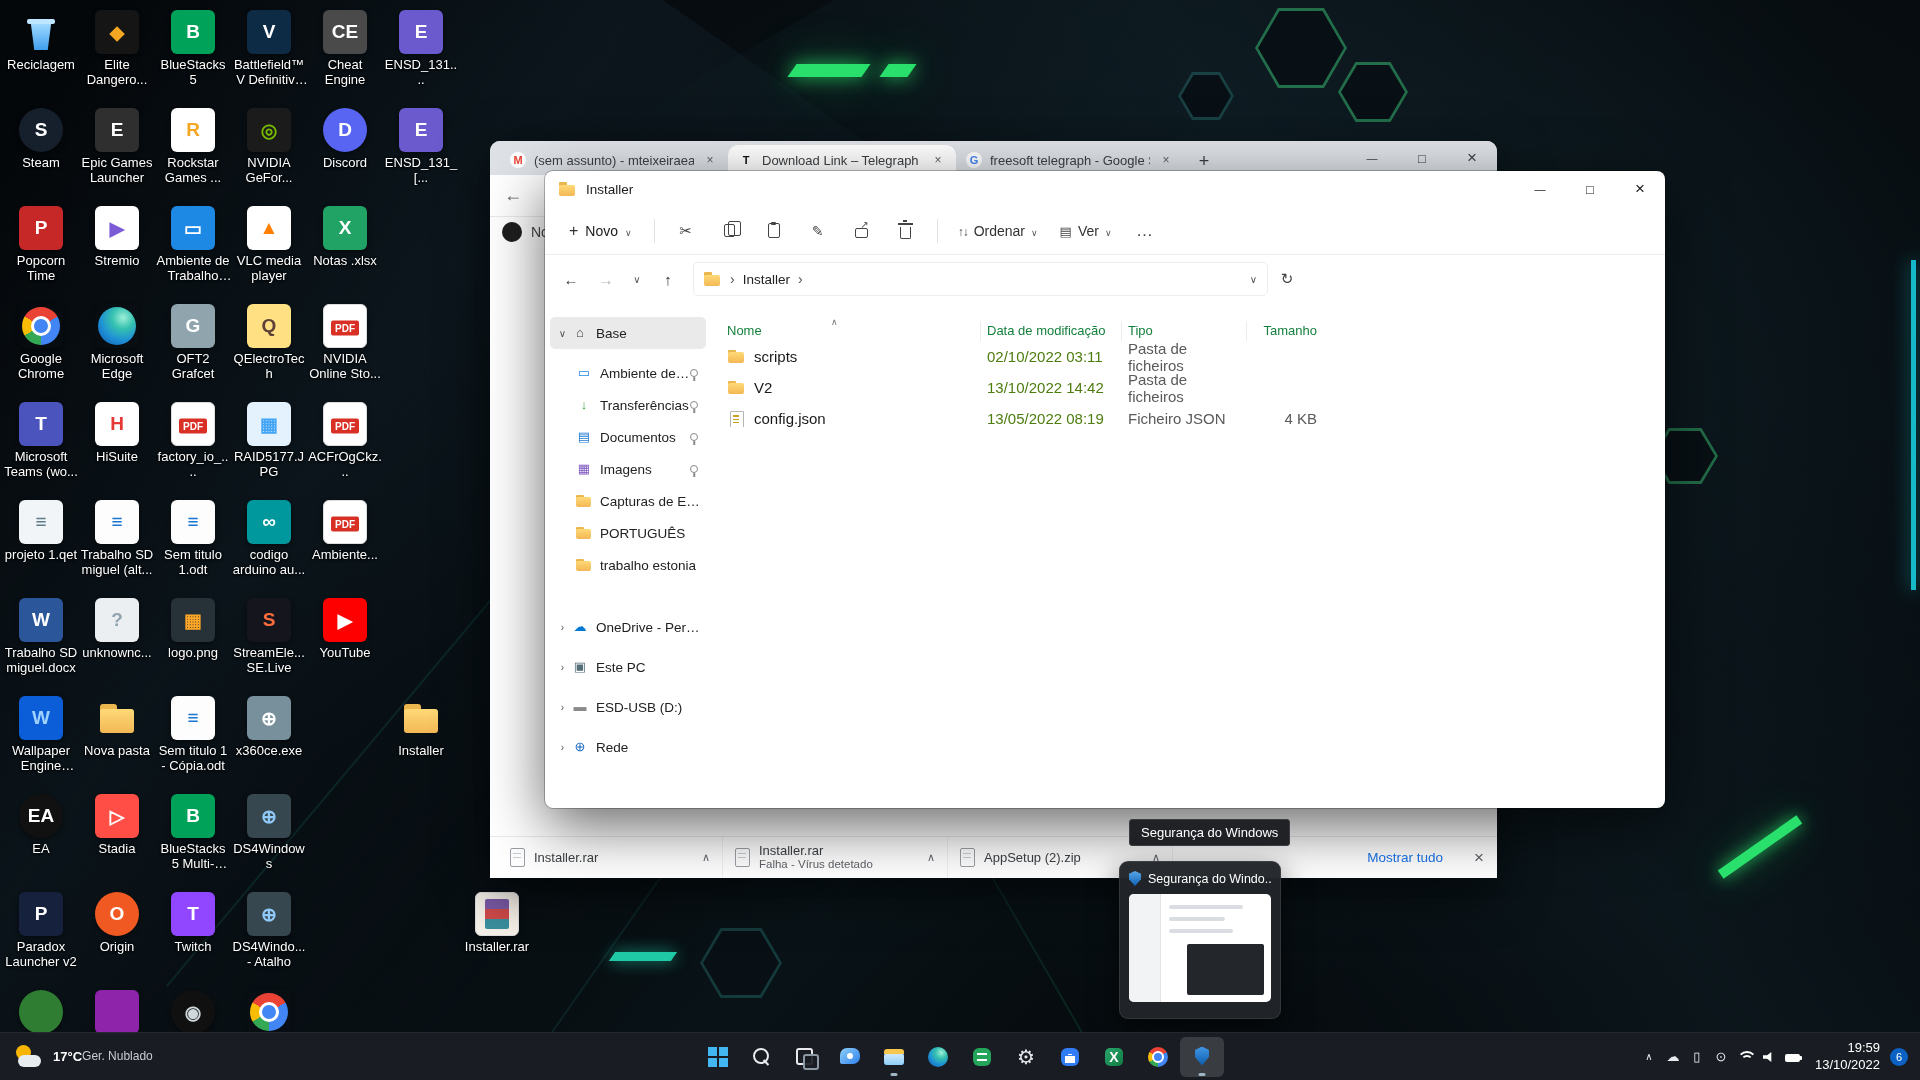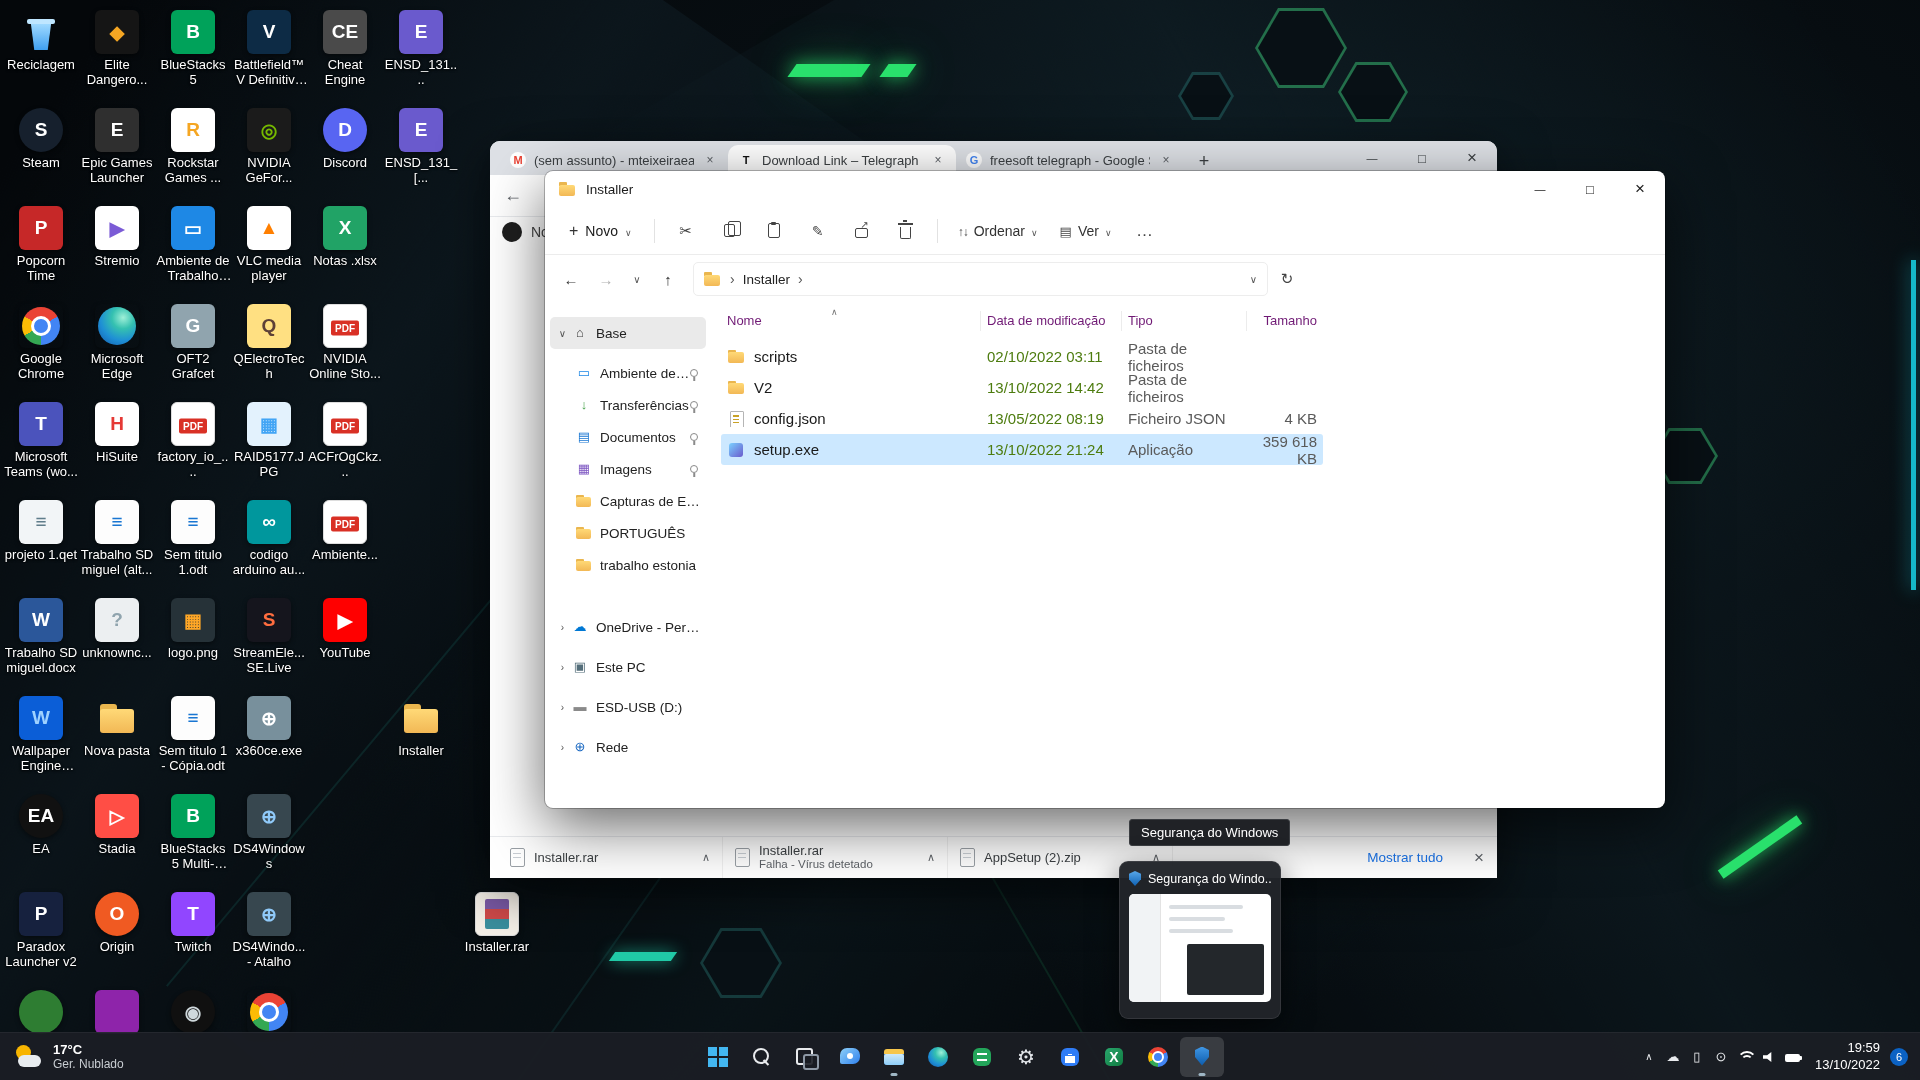--- a/index.html
+++ b/index.html
@@ -199,21 +199,21 @@
        background:#eab64e;border-radius:1px}
   .sb-ico[data-kind="folder"]::after{content:"";position:absolute;left:2px;top:4px;width:15px;height:10px;
        background:linear-gradient(#ffd977,#f2b855);border-radius:2px}
   .sb-label{margin-left:6px;white-space:nowrap;overflow:hidden;text-overflow:ellipsis;flex:1}
   .sb-pin{display:none;margin-left:auto;width:8px;height:8px;border:1.5px solid #8a8a8a;border-radius:50%;
           position:relative;flex:none;margin-right:3px}
   .sb-pin::after{content:"";position:absolute;left:50%;top:7px;transform:translateX(-50%);width:1.5px;
           height:4px;background:#8a8a8a}
   .sb-pin.show{display:block}
   .ex-files{flex:1;position:relative;padding-top:8px;overflow:hidden}
-  .ex-headers{height:30px;display:flex;align-items:flex-start;margin-left:10px;color:#701a75;font-size:13px}
+  .ex-headers{height:30px;display:flex;align-items:flex-end;margin-left:10px;color:#15803d;font-size:13px}
   .h-cell{border-right:1px solid #ececec;height:20px;line-height:20px;padding-left:6px;position:relative}
   .h-name{width:260px}
   .h-date{width:141px}
   .h-type{width:125px}
   .h-size{width:76px;text-align:right;padding-right:6px;border-right:none}
   .sort-caret{position:absolute;left:110px;top:-9px;font-size:9px;color:#777}
   .sort-caret::before{content:"∧"}
   .ex-row{height:31px;display:flex;align-items:center;margin-left:10px;width:602px;border-radius:3px;
           font-size:15px}
   .ex-row.selected{background:#cce8ff}
@@ -262,21 +262,21 @@
   
   .taskbar{position:absolute;left:0;right:0;bottom:0;height:48px;z-index:10;
            background:rgba(26,29,36,.95);display:flex;align-items:center;
            border-top:1px solid rgba(255,255,255,.05)}
   .tb-weather{display:flex;align-items:center;gap:9px;padding:0 14px;height:100%}
   .weather-icon{width:30px;height:30px;position:relative;flex:none}
   .weather-icon::before{content:"";position:absolute;left:2px;top:3px;width:15px;height:15px;background:#f8b500;
        border-radius:50%}
   .weather-icon::after{content:"";position:absolute;left:4px;top:13px;width:23px;height:12px;background:#e8ecef;
        border-radius:8px}
-  .weather-texts{display:flex;flex-direction:column;line-height:1.2}
+  .weather-texts{display:flex;line-height:1.2}
   .w-temp{color:#fff;font-size:13px;font-weight:bold}
   .w-cond{color:#c8cdd2;font-size:12px}
   .tb-center{position:absolute;left:50%;transform:translateX(-50%);display:flex;height:100%;align-items:center}
   .tb-btn{width:44px;height:40px;display:flex;align-items:center;justify-content:center;border-radius:6px;
           position:relative}
   .tb-btn.active{background:rgba(255,255,255,.14)}
   .tb-dot{position:absolute;bottom:1px;left:50%;transform:translateX(-50%);width:7px;height:3px;
           border-radius:2px;background:#9fb6c4;display:none}
   .tb-btn.open .tb-dot{display:block}
   .tb-ico{width:28px;height:28px;position:relative;display:block}
@@ -897,29 +897,20 @@
           <li class="ex-row" data-name="file-row">
             <span class="c-name">
               <span class="fico" data-name="file-type-icon" data-kind="json"></span>
               <span data-name="file-name">config.json</span>
             </span>
             <span class="c-date" data-name="file-modified">13/05/2022 08:19</span>
             <span class="c-type" data-name="file-type">Ficheiro JSON</span>
             <span class="c-size" data-name="file-size">4 KB</span>
           </li>
 
-          <li class="ex-row selected" data-name="file-row">
-            <span class="c-name">
-              <span class="fico" data-name="file-type-icon" data-kind="app"></span>
-              <span data-name="file-name">setup.exe</span>
-            </span>
-            <span class="c-date" data-name="file-modified">13/10/2022 21:24</span>
-            <span class="c-type" data-name="file-type">Aplicação</span>
-            <span class="c-size" data-name="file-size">359 618 KB</span>
-          </li>
         </ul>
     </section>
   </div>
 
 </div>
 
 <div class="tooltip" data-name="taskbar-tooltip">Segurança do Windows</div>
 
 <div class="preview" data-name="taskbar-preview-flyout">
   <div class="preview-header" data-name="preview-header">

